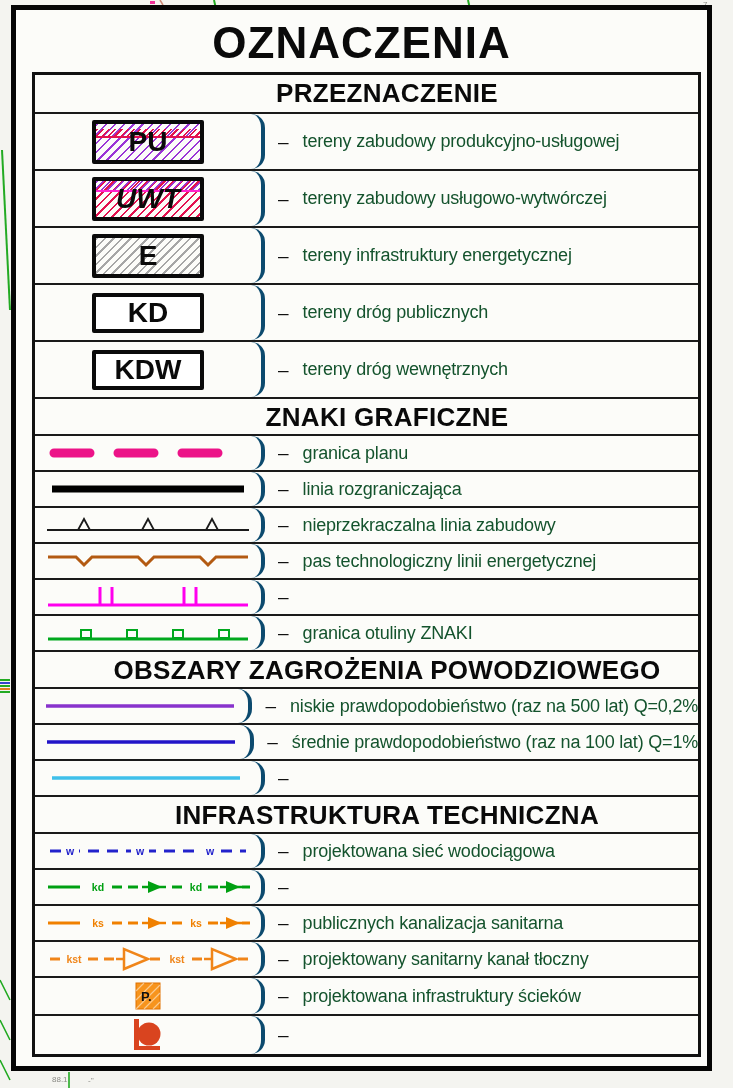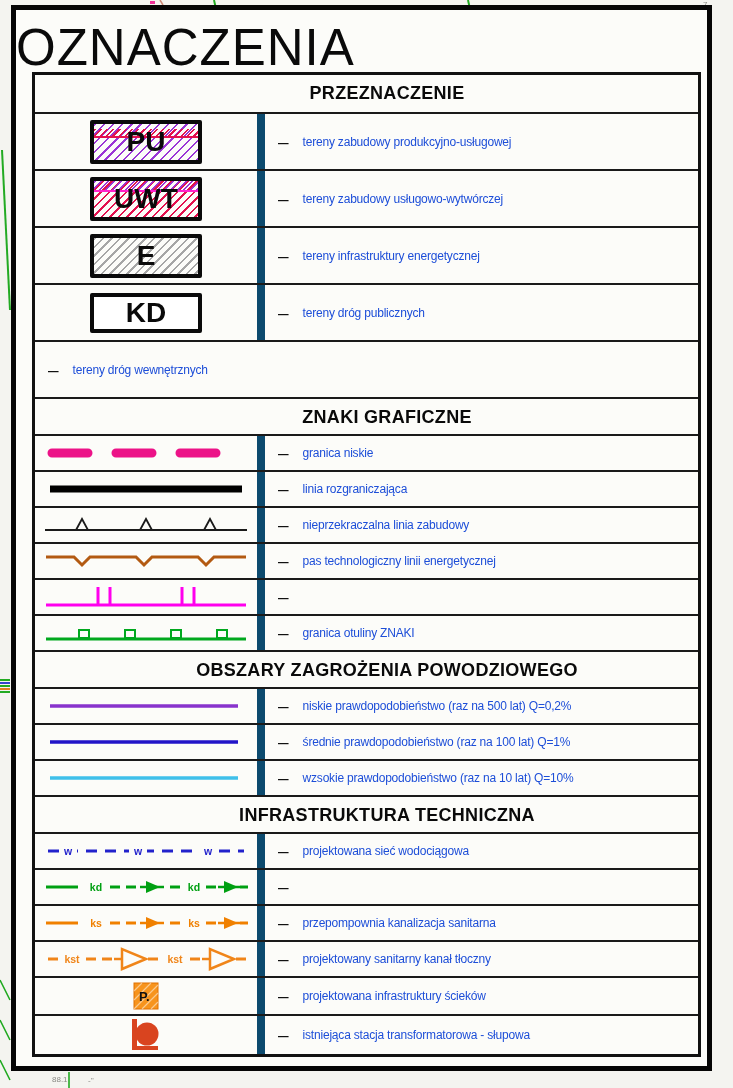--- a/index.html
+++ b/index.html
@@ -2,54 +2,54 @@
 <html style="--pu-hatch: #9a35d6; --pu-band: #e3114f; --uwt-hatch: #e3114f; --uwt-band: #9a35d6; --uwt-line: #ff22cc; --e-hatch: #a6a6a6;"><head>
 <meta charset="utf-8">
 <style>
   * { margin:0; padding:0; box-sizing:border-box; }
   html,body { width:733px; height:1088px; overflow:hidden;
     font-family:"Liberation Sans", sans-serif; background:#f4f4f0; }
 
   .legend-box { position:absolute; left:11px; top:5px; width:701px; height:1066px;
     border:5px solid #050505; background:#fcfcf9; }
 
-  .legend-title { margin-top:8px; font-size:51px; font-weight:normal;
+  .legend-title { margin-top:8px; text-align:center; font-size:44px; font-weight:bold;
     color:#0a0a0a; letter-spacing:1px; }
 
   .legend-table { position:absolute; left:16px; top:62px; width:669px;
     border:3px solid #111; background:#fcfcf9; }
 
   .row { display:flex; align-items:stretch; border-top:2px solid #1a1a1a; }
   .legend-table > .row:first-child { border-top:none; }
 
-  .sec-header { display:block; text-align:center; font-weight:bold; font-size:18px;
+  .sec-header { display:block; text-align:center; font-weight:bold; font-size:26px;
     color:#0a0a0a; height:37px; line-height:36px; letter-spacing:.3px;padding-left:41px; }
 
-  .sym-cell { width:230px; border-right:8px solid #0c4a6e; display:flex;
-    align-items:center; justify-content:center; }
+  .sym-cell { width:230px; border-right:4px solid #0c4a6e; display:flex;
+    align-items:center; justify-content:center;border-radius:14px; }
   .desc-cell { flex:1; display:flex; align-items:center; padding-left:13px; }
   .bullet { font-size:19px; color:#111; margin-right:14px; }
-  .label { font-size:12px; color:#1d4ed8; letter-spacing:-0.2px; white-space:nowrap; }
+  .label { font-size:18px; color:#14532d; letter-spacing:-0.2px; white-space:nowrap; }
 
   .row-zone { height:57px; }
   .row-line { height:36px; }
   .row-przepompownia { height:38px; }
   .row-trafostacja  { height:40px; }
 
   .zone-box { position:relative; width:112px; height:44px; border:4px solid #0a0a0a;
     border-radius:2px; display:flex; align-items:center; justify-content:center;
     overflow:hidden; background:#fff; }
   .zone-box .code { position:relative; z-index:3; font-weight:bold; font-size:28px;
     color:#0a0a0a; letter-spacing:0px; }
   .zone-box .band { position:absolute; left:0; right:0; z-index:2; }
   .zone-pu  { background:repeating-linear-gradient(135deg, var(--pu-hatch) 0 1.6px, transparent 1.6px 6.5px); }
   .zone-pu .band { top:5px; height:9px;
     background:repeating-linear-gradient(135deg, var(--pu-band) 0 1.6px, transparent 1.6px 4.4px);
     border-bottom:2px solid var(--pu-band); }
-  .zone-uwt { background:repeating-linear-gradient(135deg, var(--uwt-hatch) 0 1.6px, transparent 1.6px 6px); }
+  .zone-uwt { background:repeating-linear-gradient(135deg, var(--uwt-hatch) 0 1.6px, transparent 1.6px 6px);font-style:italic; }
   .zone-uwt .band { top:0; height:11px;
     background:repeating-linear-gradient(135deg, var(--uwt-band) 0 1.6px, transparent 1.6px 4.6px);
     border-bottom:2px solid var(--uwt-line); }
   .zone-e   { background:repeating-linear-gradient(135deg, var(--e-hatch) 0 1.7px, transparent 1.7px 6px); }
   .zone-plain { background:#fff; height:40px; }
 
   .frag { position:absolute; pointer-events:none; }
   .frag-text { position:absolute; font-size:8px; color:#8a8a85; }
 </style>
 </head>
@@ -119,35 +119,40 @@
           <div class="zone-box zone-plain">
             <span class="code">KD</span>
           </div>
         </div>
         <div class="desc-cell">
           <span class="bullet">–</span>
           <span class="label">tereny dróg publicznych</span>
         </div>
       </div>
       <div class="row row-zone">
+        <div class="sym-cell">
+          <div class="zone-box zone-plain">
+            <span class="code">KDW</span>
+          </div>
+        </div>
         <div class="desc-cell">
           <span class="bullet">–</span>
           <span class="label">tereny dróg wewnętrznych</span>
         </div>
       </div>
       <div class="row sec-header">ZNAKI GRAFICZNE</div>
       <div class="row row-line row-granica-planu">
         <div class="sym-cell">
           <svg width="208" height="26" viewBox="0 0 208 26">
             <line x1="10" y1="13" x2="202" y2="13" stroke="#ec1388" stroke-width="9" stroke-linecap="round" stroke-dasharray="36 28"></line>
           </svg>
         </div>
         <div class="desc-cell">
           <span class="bullet">–</span>
-          <span class="label">granica niskie</span>
+          <span class="label">granica planu</span>
         </div>
       </div>
       <div class="row row-line row-linia-rozgraniczajaca">
         <div class="sym-cell">
           <svg width="208" height="26" viewBox="0 0 208 26">
             <line x1="8" y1="13" x2="200" y2="13" stroke="#000000" stroke-width="7"></line>
           </svg>
         </div>
         <div class="desc-cell">
           <span class="bullet">–</span>
@@ -228,21 +233,20 @@
         </div>
       </div>
       <div class="row row-line row-flood-line">
         <div class="sym-cell">
           <svg width="208" height="26" viewBox="0 0 208 26">
             <line x1="8" y1="13" x2="196" y2="13" stroke="#3fc0ea" stroke-width="3.5"></line>
           </svg>
         </div>
         <div class="desc-cell">
           <span class="bullet">–</span>
-          <span class="label">wzsokie prawdopodobieństwo (raz na 10 lat) Q=10%</span>
         </div>
       </div>
       <div class="row sec-header">INFRASTRUKTURA TECHNICZNA</div>
       <div class="row row-line row-wodociagowa">
         <div class="sym-cell">
           <svg width="208" height="26" viewBox="0 0 208 26">
             <line x1="6" y1="13" x2="202" y2="13" stroke="#2222cc" stroke-width="3" stroke-dasharray="11 8"></line>
             <rect x="17" y="4" width="18" height="18" fill="#fcfcf9"></rect>
             <text x="26" y="17" font-size="10.5" font-weight="bold" fill="#2222cc" text-anchor="middle" font-family="Liberation Sans, sans-serif">w</text>
             <rect x="87" y="4" width="18" height="18" fill="#fcfcf9"></rect>
@@ -289,21 +293,21 @@
             <line x1="128" y1="13" x2="138" y2="13" stroke="#f08000" stroke-width="3"></line>
             <text x="152" y="17" font-size="10.5" font-weight="bold" fill="#f08000" text-anchor="middle" font-family="Liberation Sans, sans-serif">ks</text>
             <line x1="164" y1="13" x2="174" y2="13" stroke="#f08000" stroke-width="3"></line>
             <line x1="176" y1="13" x2="198" y2="13" stroke="#f08000" stroke-width="2.5"></line>
             <polygon points="182,7 182,19 196,13" fill="#f08000"></polygon>
             <line x1="198" y1="13" x2="206" y2="13" stroke="#f08000" stroke-width="3"></line>
           </svg>
         </div>
         <div class="desc-cell">
           <span class="bullet">–</span>
-          <span class="label">przepompownia kanalizacja sanitarna</span>
+          <span class="label">publicznych kanalizacja sanitarna</span>
         </div>
       </div>
       <div class="row row-line row-kanal-tloczny">
         <div class="sym-cell">
           <svg width="208" height="26" viewBox="0 0 208 26">
             <line x1="6" y1="13" x2="16" y2="13" stroke="#f08519" stroke-width="3"></line>
             <text x="30" y="17" font-size="10.5" font-weight="bold" fill="#f08519" text-anchor="middle" font-family="Liberation Sans, sans-serif">kst</text>
             <line x1="44" y1="13" x2="54" y2="13" stroke="#f08519" stroke-width="3"></line>
             <line x1="60" y1="13" x2="70" y2="13" stroke="#f08519" stroke-width="3"></line>
             <line x1="72" y1="13" x2="80" y2="13" stroke="#f08519" stroke-width="2.5"></line>
@@ -337,17 +341,16 @@
       <div class="row row-line row-trafostacja">
         <div class="sym-cell">
           <svg width="32" height="34" viewBox="0 0 32 34">
             <rect x="2" y="1" width="5" height="31" fill="#d9441f"></rect>
             <rect x="2" y="28" width="26" height="4" fill="#d9441f"></rect>
             <circle cx="17" cy="16" r="11.5" fill="#d9441f"></circle>
           </svg>
         </div>
         <div class="desc-cell">
           <span class="bullet">–</span>
-          <span class="label">istniejąca stacja transformatorowa - słupowa</span>
         </div>
       </div>
     </div>
 </div>
 
 </body></html>

